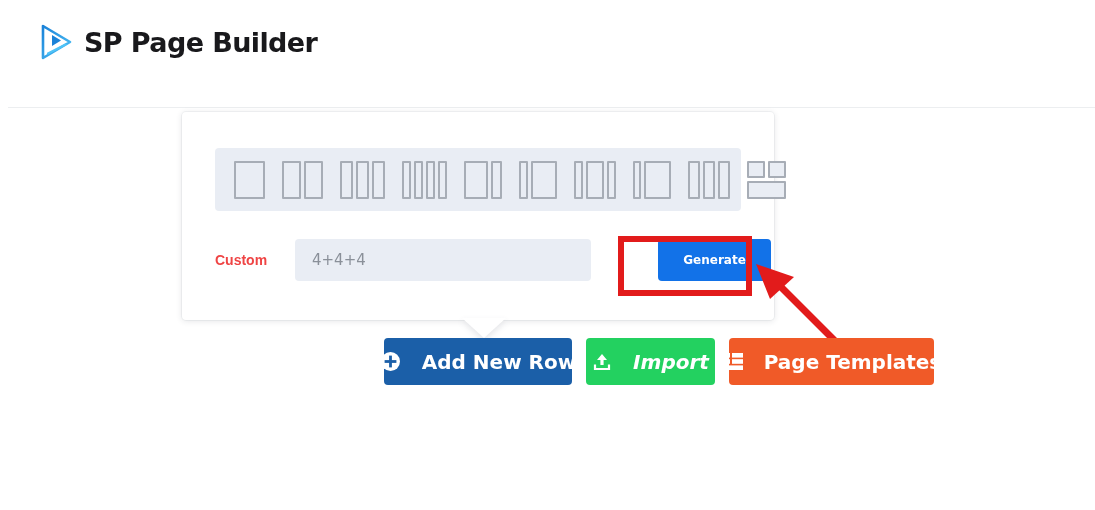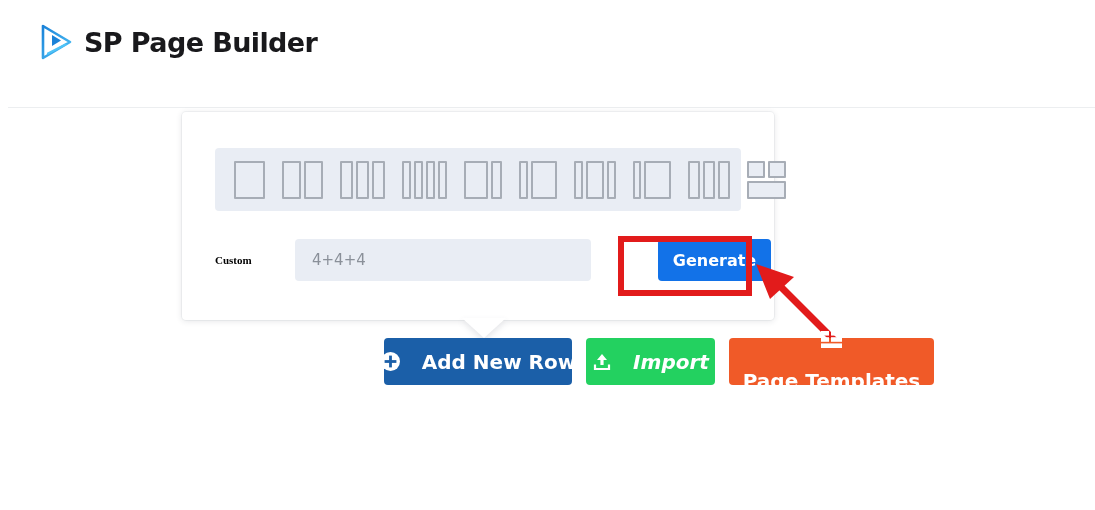--- a/index.html
+++ b/index.html
@@ -104,24 +104,24 @@
   .custom-row {
     position: absolute;
     left: 33px; top: 127px;
     width: 526px;
     height: 42px;
     display: flex;
     align-items: center;
   }
   .custom-label {
     width: 80px;
-    font-size: 11px;
+    font-size: 14px;
     font-weight: 700;
-    color: #000000;
-    font-family: Liberation Serif, serif;
+    color: #ef4444;
+    font-family: Liberation Sans, sans-serif;
   }
   .custom-input {
     width: 296px;
     height: 42px;
     background: #e9edf4;
     border: none;
     border-radius: 4px;
     padding: 0 17px;
     font-size: 15px;
     color: #c2410c;
@@ -132,21 +132,21 @@
 
   .generate-btn {
     position: absolute;
     left: 443px; top: 0;
     width: 113px;
     height: 42px;
     background: #1272e8;
     border: none;
     border-radius: 4px;
     color: #ffffff;
-    font-size: 16px;
+    font-size: 12px;
     font-weight: 700;
     font-family: "DejaVu Sans", sans-serif;
     cursor: pointer;
   }
 
   
   .red-box {
     position: absolute;
     left: 618px; top: 236px;
     width: 134px;
@@ -182,21 +182,21 @@
     display: inline-flex;
     align-items: center;
     justify-content: center;
     gap: 21px;
     cursor: pointer;
     white-space: nowrap;
   }
   .act-btn svg { display: block; flex: 0 0 auto; }
   .btn-addrow { width: 188px; background: #1b5fa8; margin-right: 14px; }
   .btn-import { width: 129px; background: #23d160; margin-right: 14px; font-style: italic; }
-  .btn-templates { width: 205px; background: #f05a28; flex-direction: column; }
+  .btn-templates { width: 205px; background: #f05a28; }
 </style>
 </head>
 <body>
 
 <div class="page">
 
   <div class="header">
     <div class="logo-wrap">
       <span>
         <svg class="logo-mark" viewBox="0 0 34 36">

